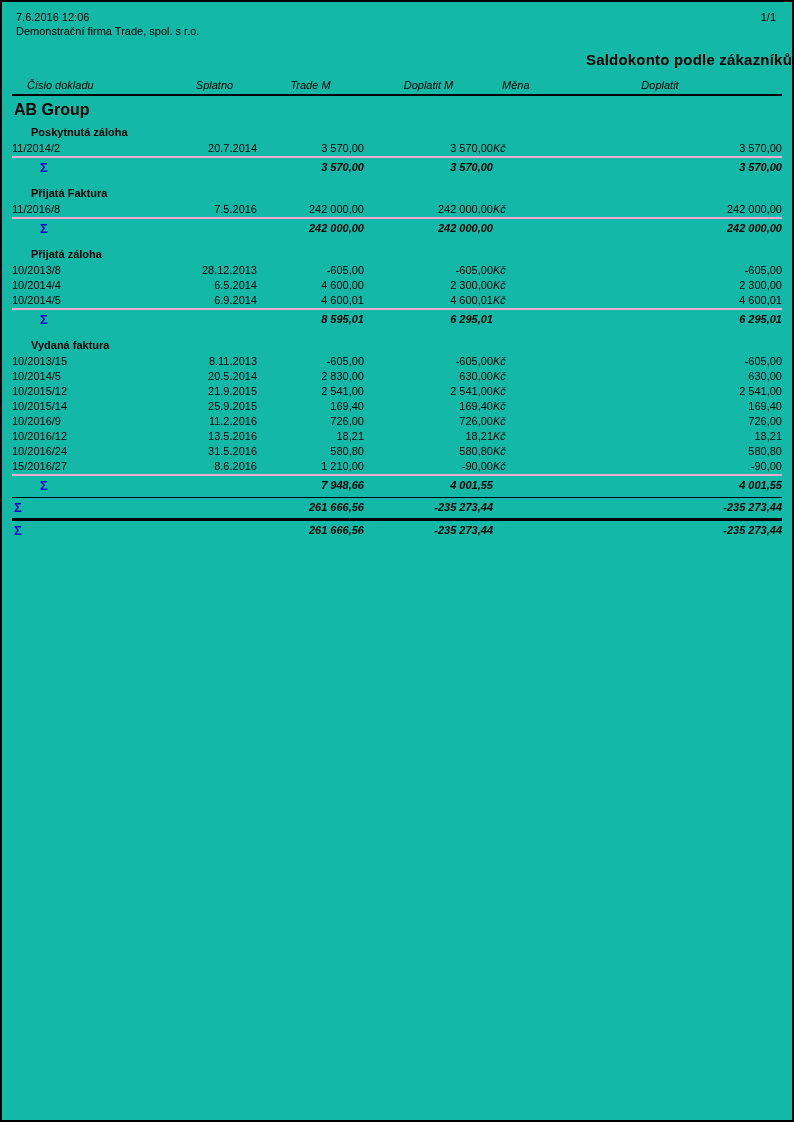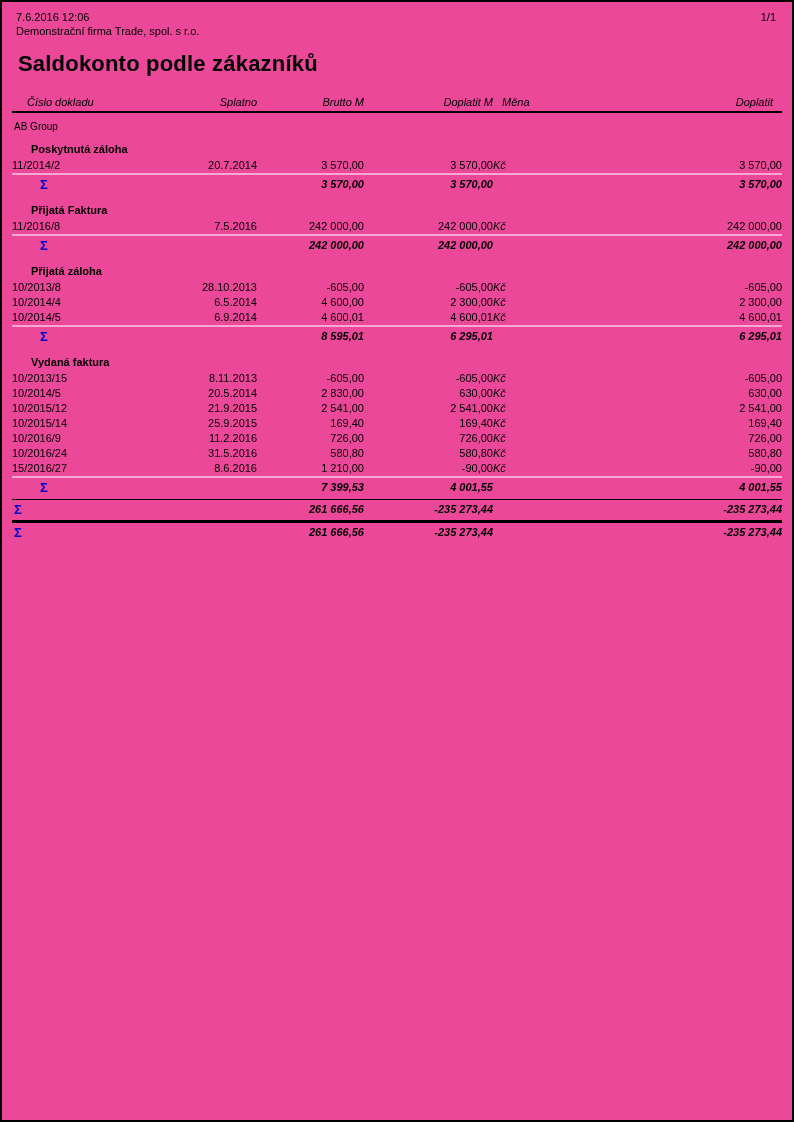--- a/index.html
+++ b/index.html
@@ -1,72 +1,72 @@
 <!DOCTYPE html>
 <html><head>
 <meta charset="utf-8">
 <style>
   html,body{margin:0;padding:0;background:#fff;}
   .page{
     position:relative;
     width:794px;height:1122px;
     box-sizing:border-box;
     border:2px solid #000;
-    background:#ec4899;
+    background:#14b8a6;
     font-family:"Liberation Sans", sans-serif;
     color:#000;
     overflow:hidden;
   }
   .page-header{
     display:flex;
     justify-content:space-between;
     align-items:flex-start;
     padding:8px 16px 0 14px;
     font-size:11px;
     line-height:14px;
   }
   .title{
-    text-align:left;
-    font-size:22px;
+    text-align:right;
+    font-size:15px;
     font-weight:bold;
     margin:13px 0 7px 16px;
     letter-spacing:0.2px;
   }
   table.report{
     border-collapse:collapse;
     table-layout:fixed;
     width:770px;
-    margin:16px 14px 0 10px;
+    margin:8px 14px 0 10px;
     font-size:11px;
   }
   table.report th{
     font-style:italic;
     font-weight:normal;
-    text-align:right;
+    text-align:center;
     border-bottom:2px solid #000;
     padding:3px 0 3px 0;
     white-space:nowrap;
     overflow:hidden;
   }
   table.report th.c1{text-align:left;padding-left:15px;}
   table.report th.mena{text-align:left;padding-left:9px;}
   table.report th.c6{padding-right:9px;font-style:italic;}
   table.report td{
     padding:1px 0;
     line-height:13px;
     white-space:nowrap;
     overflow:hidden;
   }
   td.num{text-align:right;}
   td.c1{padding-left:8px;}
   td.mena{padding-left:9px;font-style:italic;}
   td.c6{padding-right:9px;}
   tr.customer-row td{
-    font-weight:normal;
-    font-size:10px;
+    font-weight:bold;
+    font-size:16px;
     padding:7px 0 2px 2px;
   }
   tr.section-row td{
     font-weight:bold;
     padding:8px 0 2px 19px;
   }
   tr.last-detail td{border-bottom:2px solid #f9a8d4;}
   tr.sum-row td{
     font-weight:bold;
     font-style:italic;
@@ -114,21 +114,21 @@
       <col style="width:85px">
       <col style="width:107px">
       <col style="width:129px">
       <col style="width:54px">
       <col style="width:235px">
     </colgroup>
     <thead>
       <tr>
         <th class="c1">Číslo dokladu</th>
         <th>Splatno</th>
-        <th>Brutto M</th>
+        <th>Trade M</th>
         <th>Doplatit M</th>
         <th class="mena">Měna</th>
         <th class="c6">Doplatit</th>
       </tr>
     </thead>
     <tbody>
         <tr class="customer-row">
           <td colspan="6">AB Group</td>
         </tr>
         <tr class="section-row">
@@ -167,21 +167,21 @@
           <td class="num">242 000,00</td>
           <td class="num">242 000,00</td>
           <td class="mena"></td>
           <td class="num c6">242 000,00</td>
         </tr>
         <tr class="section-row">
           <td colspan="6">Přijatá záloha</td>
         </tr>
         <tr class="detail">
           <td class="c1">10/2013/8</td>
-          <td class="num">28.10.2013</td>
+          <td class="num">28.12.2013</td>
           <td class="num">-605,00</td>
           <td class="num">-605,00</td>
           <td class="mena">Kč</td>
           <td class="num c6">-605,00</td>
         </tr>
         <tr class="detail">
           <td class="c1">10/2014/4</td>
           <td class="num">6.5.2014</td>
           <td class="num">4 600,00</td>
           <td class="num">2 300,00</td>
@@ -241,39 +241,47 @@
         </tr>
         <tr class="detail">
           <td class="c1">10/2016/9</td>
           <td class="num">11.2.2016</td>
           <td class="num">726,00</td>
           <td class="num">726,00</td>
           <td class="mena">Kč</td>
           <td class="num c6">726,00</td>
         </tr>
         <tr class="detail">
+          <td class="c1">10/2016/12</td>
+          <td class="num">13.5.2016</td>
+          <td class="num">18,21</td>
+          <td class="num">18,21</td>
+          <td class="mena">Kč</td>
+          <td class="num c6">18,21</td>
+        </tr>
+        <tr class="detail">
           <td class="c1">10/2016/24</td>
           <td class="num">31.5.2016</td>
           <td class="num">580,80</td>
           <td class="num">580,80</td>
           <td class="mena">Kč</td>
           <td class="num c6">580,80</td>
         </tr>
         <tr class="detail last-detail">
           <td class="c1">15/2016/27</td>
           <td class="num">8.6.2016</td>
           <td class="num">1 210,00</td>
           <td class="num">-90,00</td>
           <td class="mena">Kč</td>
           <td class="num c6">-90,00</td>
         </tr>
         <tr class="sum-row">
           <td class="sigma" style="color: rgb(0, 0, 204);">Σ</td>
           <td class="num"></td>
-          <td class="num">7 399,53</td>
+          <td class="num">7 948,66</td>
           <td class="num">4 001,55</td>
           <td class="mena"></td>
           <td class="num c6">4 001,55</td>
         </tr>
         <tr class="customer-total">
           <td class="sigma" style="color: rgb(0, 0, 204);">Σ</td>
           <td class="num"></td>
           <td class="num">261 666,56</td>
           <td class="num">-235 273,44</td>
           <td class="mena"></td>

